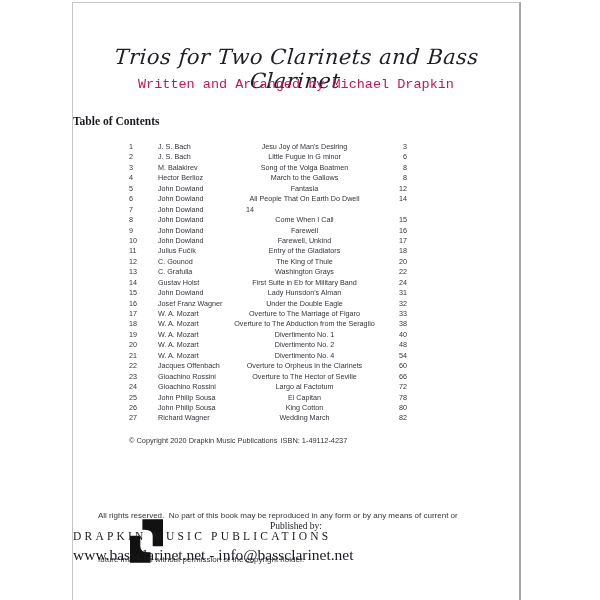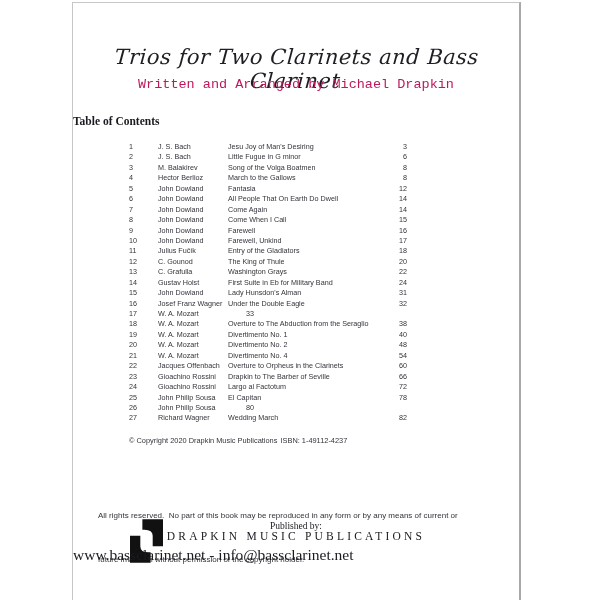--- a/index.html
+++ b/index.html
@@ -71,21 +71,21 @@
     color: #33333b;
   }
   .toc-row {
     display: flex;
     height: 10.45px;
     line-height: 10.45px;
     white-space: nowrap;
   }
   .c-num      { width: 29px;  flex: none; }
   .c-composer { width: 70px;  flex: none; overflow: hidden; }
-  .c-title    { flex: 1 1 auto; overflow: hidden; }
+  .c-title    { flex: 1 1 auto; overflow: hidden; text-align: center; }
   .c-page     { width: 26px;  flex: none; text-align: right; }
   .copyright {
     position: absolute;
     top: 433px;
     left: 56px;
     font-family: "Liberation Sans", sans-serif;
     font-size: 7.4px;
     color: #33333b;
     white-space: nowrap;
   }
@@ -116,21 +116,20 @@
     top: 516px;
     left: 57px;
     width: 33px;
     height: 44px;
   }
   .pub-name {
     position: absolute;
     top: 527px;
     left: 0;
     width: 100%;
-    text-align: center;
     font-family: "Liberation Serif", serif;
     font-size: 11.5px;
     letter-spacing: 3.2px;
     color: #1a1a20;
     white-space: nowrap;
   }
   .pub-contact {
     position: absolute;
     top: 543px;
     left: 0;
@@ -192,21 +191,20 @@
         <div class="toc-row">
           <span class="c-num">6</span>
           <span class="c-composer">John Dowland</span>
           <span class="c-title">All People That On Earth Do Dwell</span>
           <span class="c-page">14</span>
         </div>
 
         <div class="toc-row">
           <span class="c-num">7</span>
           <span class="c-composer">John Dowland</span>
-          <span class="c-title">Come Again</span>
           <span class="c-page">14</span>
         </div>
 
         <div class="toc-row">
           <span class="c-num">8</span>
           <span class="c-composer">John Dowland</span>
           <span class="c-title">Come When I Call</span>
           <span class="c-page">15</span>
         </div>
 
@@ -262,20 +260,21 @@
         <div class="toc-row">
           <span class="c-num">16</span>
           <span class="c-composer">Josef Franz Wagner</span>
           <span class="c-title">Under the Double Eagle</span>
           <span class="c-page">32</span>
         </div>
 
         <div class="toc-row">
           <span class="c-num">17</span>
           <span class="c-composer">W. A. Mozart</span>
+          <span class="c-title">Overture to The Marriage of Figaro</span>
           <span class="c-page">33</span>
         </div>
 
         <div class="toc-row">
           <span class="c-num">18</span>
           <span class="c-composer">W. A. Mozart</span>
           <span class="c-title">Overture to The Abduction from the Seraglio</span>
           <span class="c-page">38</span>
         </div>
 
@@ -303,41 +302,42 @@
         <div class="toc-row">
           <span class="c-num">22</span>
           <span class="c-composer">Jacques Offenbach</span>
           <span class="c-title">Overture to Orpheus in the Clarinets</span>
           <span class="c-page">60</span>
         </div>
 
         <div class="toc-row">
           <span class="c-num">23</span>
           <span class="c-composer">Gioachino Rossini</span>
-          <span class="c-title">Drapkin to The Barber of Seville</span>
+          <span class="c-title">Overture to The Hector of Seville</span>
           <span class="c-page">66</span>
         </div>
 
         <div class="toc-row">
           <span class="c-num">24</span>
           <span class="c-composer">Gioachino Rossini</span>
           <span class="c-title">Largo al Factotum</span>
           <span class="c-page">72</span>
         </div>
 
         <div class="toc-row">
           <span class="c-num">25</span>
           <span class="c-composer">John Philip Sousa</span>
           <span class="c-title">El Capitan</span>
           <span class="c-page">78</span>
         </div>
 
         <div class="toc-row">
           <span class="c-num">26</span>
           <span class="c-composer">John Philip Sousa</span>
+          <span class="c-title">King Cotton</span>
           <span class="c-page">80</span>
         </div>
 
         <div class="toc-row">
           <span class="c-num">27</span>
           <span class="c-composer">Richard Wagner</span>
           <span class="c-title">Wedding March</span>
           <span class="c-page">82</span>
         </div>
       </div>

